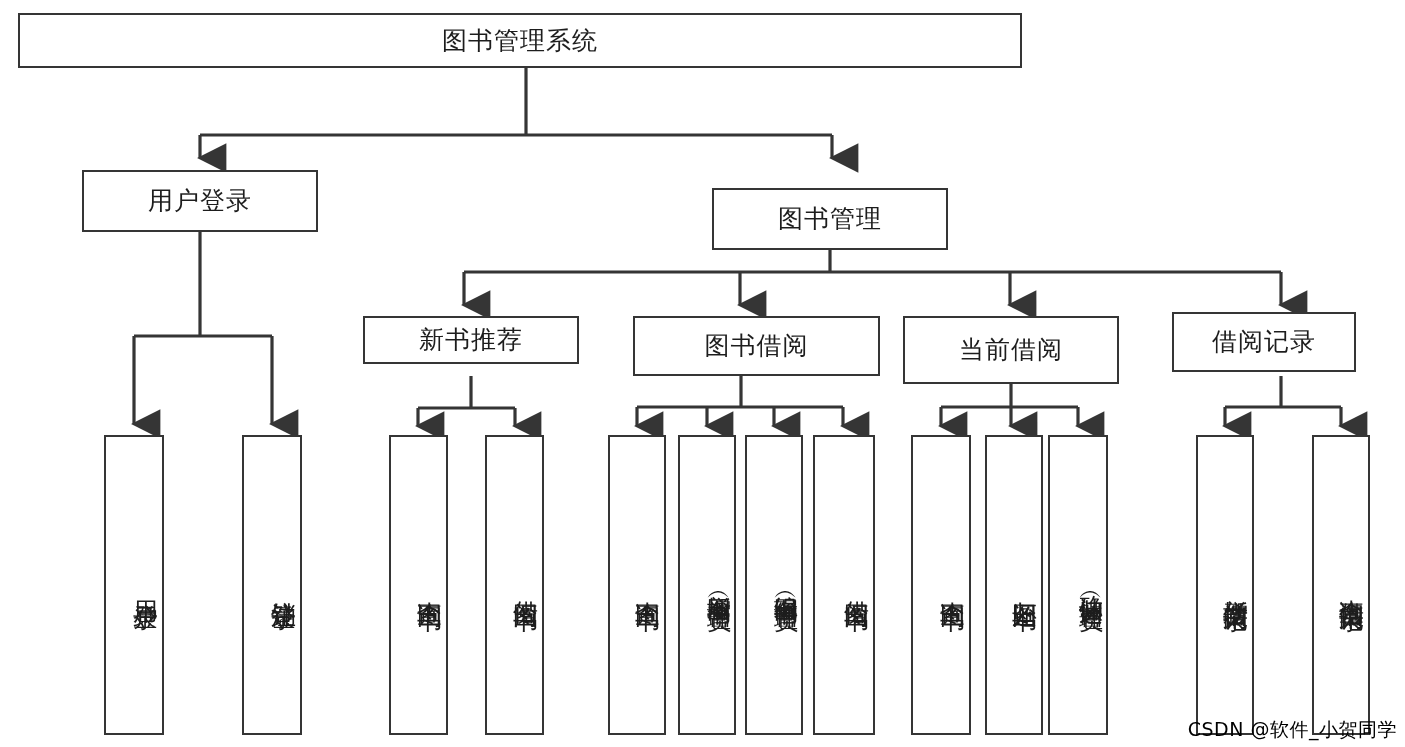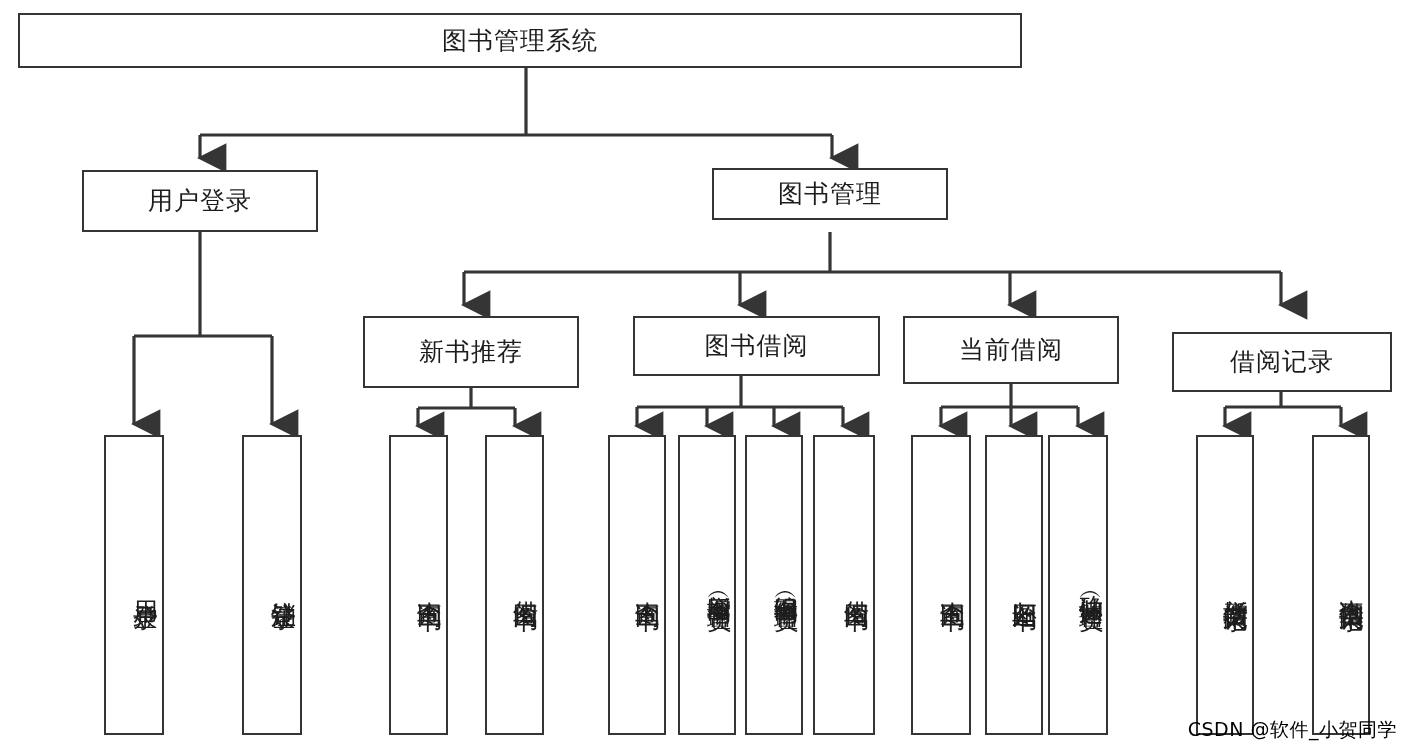--- a/index.html
+++ b/index.html
@@ -129,34 +129,34 @@
     </g>
   </svg>
 
   <div class="node horizontal root" style="left:18px; top:13px; width:1004px; height:55px;">
     <span class="node-label">图书管理系统</span>
   </div>
 
   <div class="node horizontal" style="left:82px; top:170px; width:236px; height:62px;">
     <span class="node-label">用户登录</span>
   </div>
-  <div class="node horizontal" style="left:712px; top:168px; width:236px; height:52px;">
+  <div class="node horizontal" style="left:712px; top:188px; width:236px; height:62px;">
     <span class="node-label">图书管理</span>
   </div>
 
-  <div class="node horizontal" style="left:363px; top:316px; width:216px; height:72px;">
+  <div class="node horizontal" style="left:363px; top:316px; width:216px; height:48px;">
     <span class="node-label">新书推荐</span>
   </div>
   <div class="node horizontal" style="left:633px; top:316px; width:247px; height:60px;">
     <span class="node-label">图书借阅</span>
   </div>
   <div class="node horizontal" style="left:903px; top:316px; width:216px; height:68px;">
     <span class="node-label">当前借阅</span>
   </div>
-  <div class="node horizontal" style="left:1172px; top:332px; width:220px; height:60px;">
+  <div class="node horizontal" style="left:1172px; top:312px; width:184px; height:60px;">
     <span class="node-label">借阅记录</span>
   </div>
 
   <div class="node vertical" style="left:104px; top:435px; width:60px; height:300px;">
     <span class="node-label">用户登录</span>
   </div>
   <div class="node vertical" style="left:242px; top:435px; width:60px; height:300px;">
     <span class="node-label">注销登录</span>
   </div>
 

